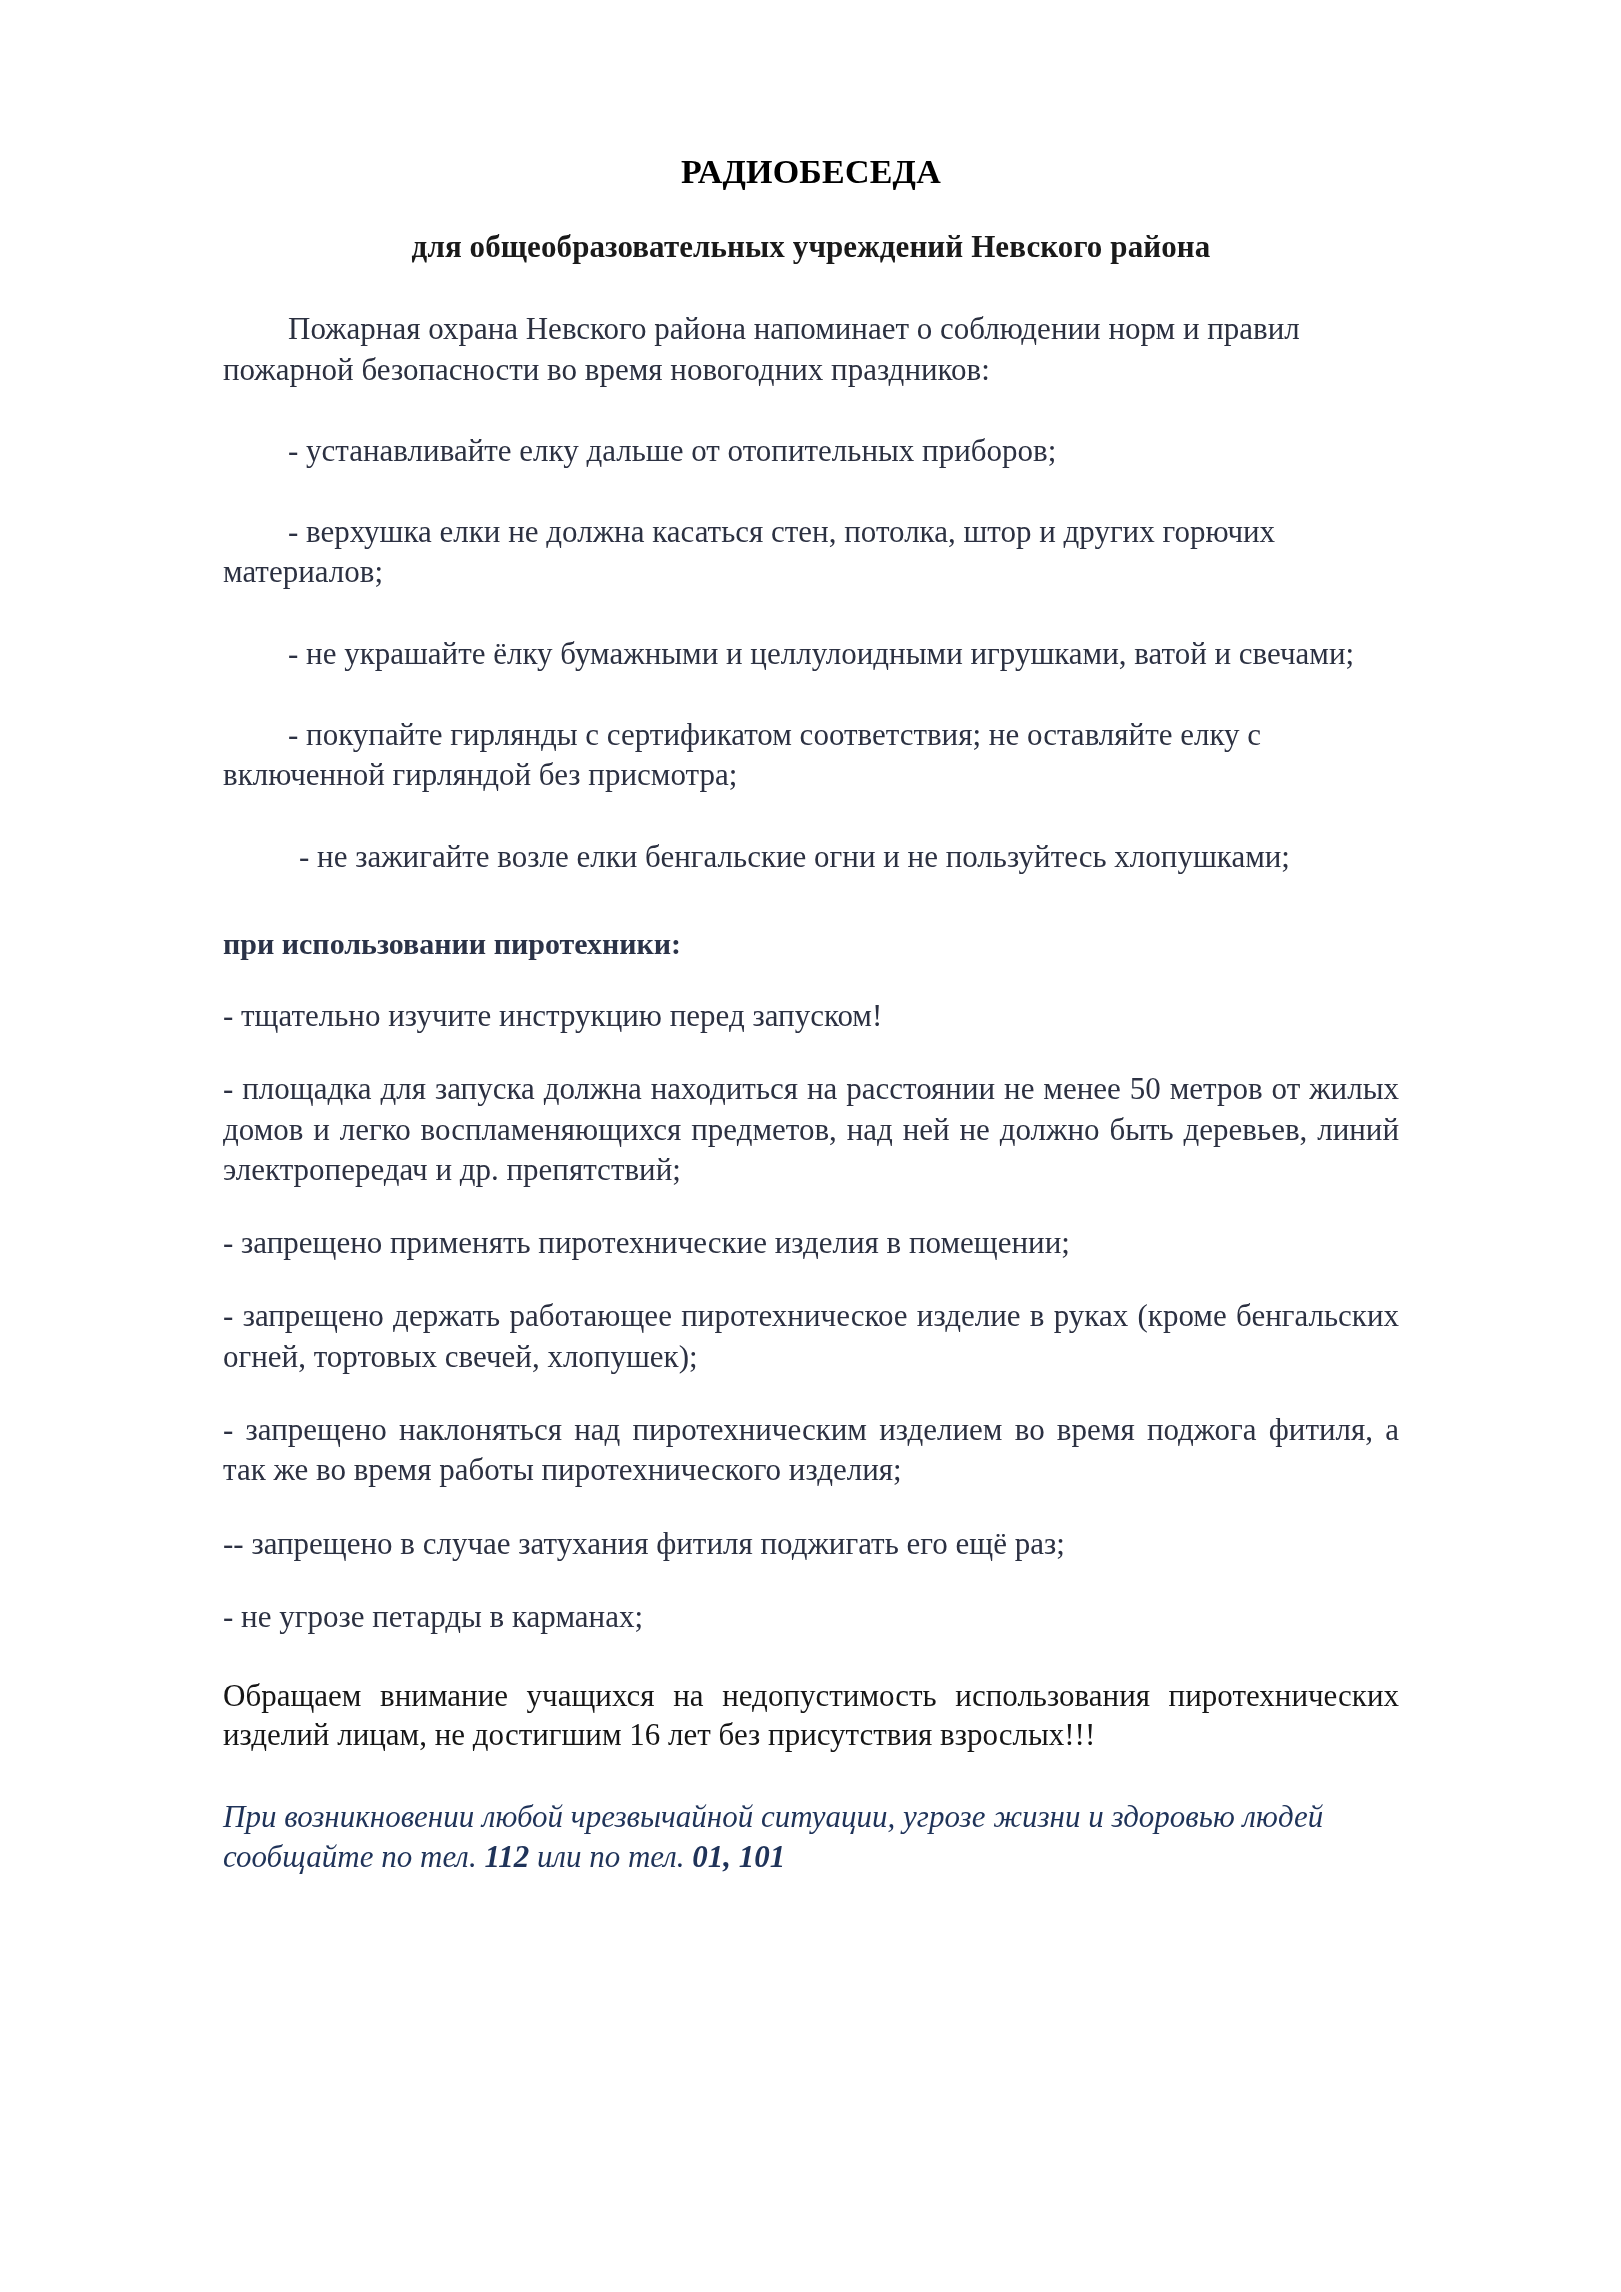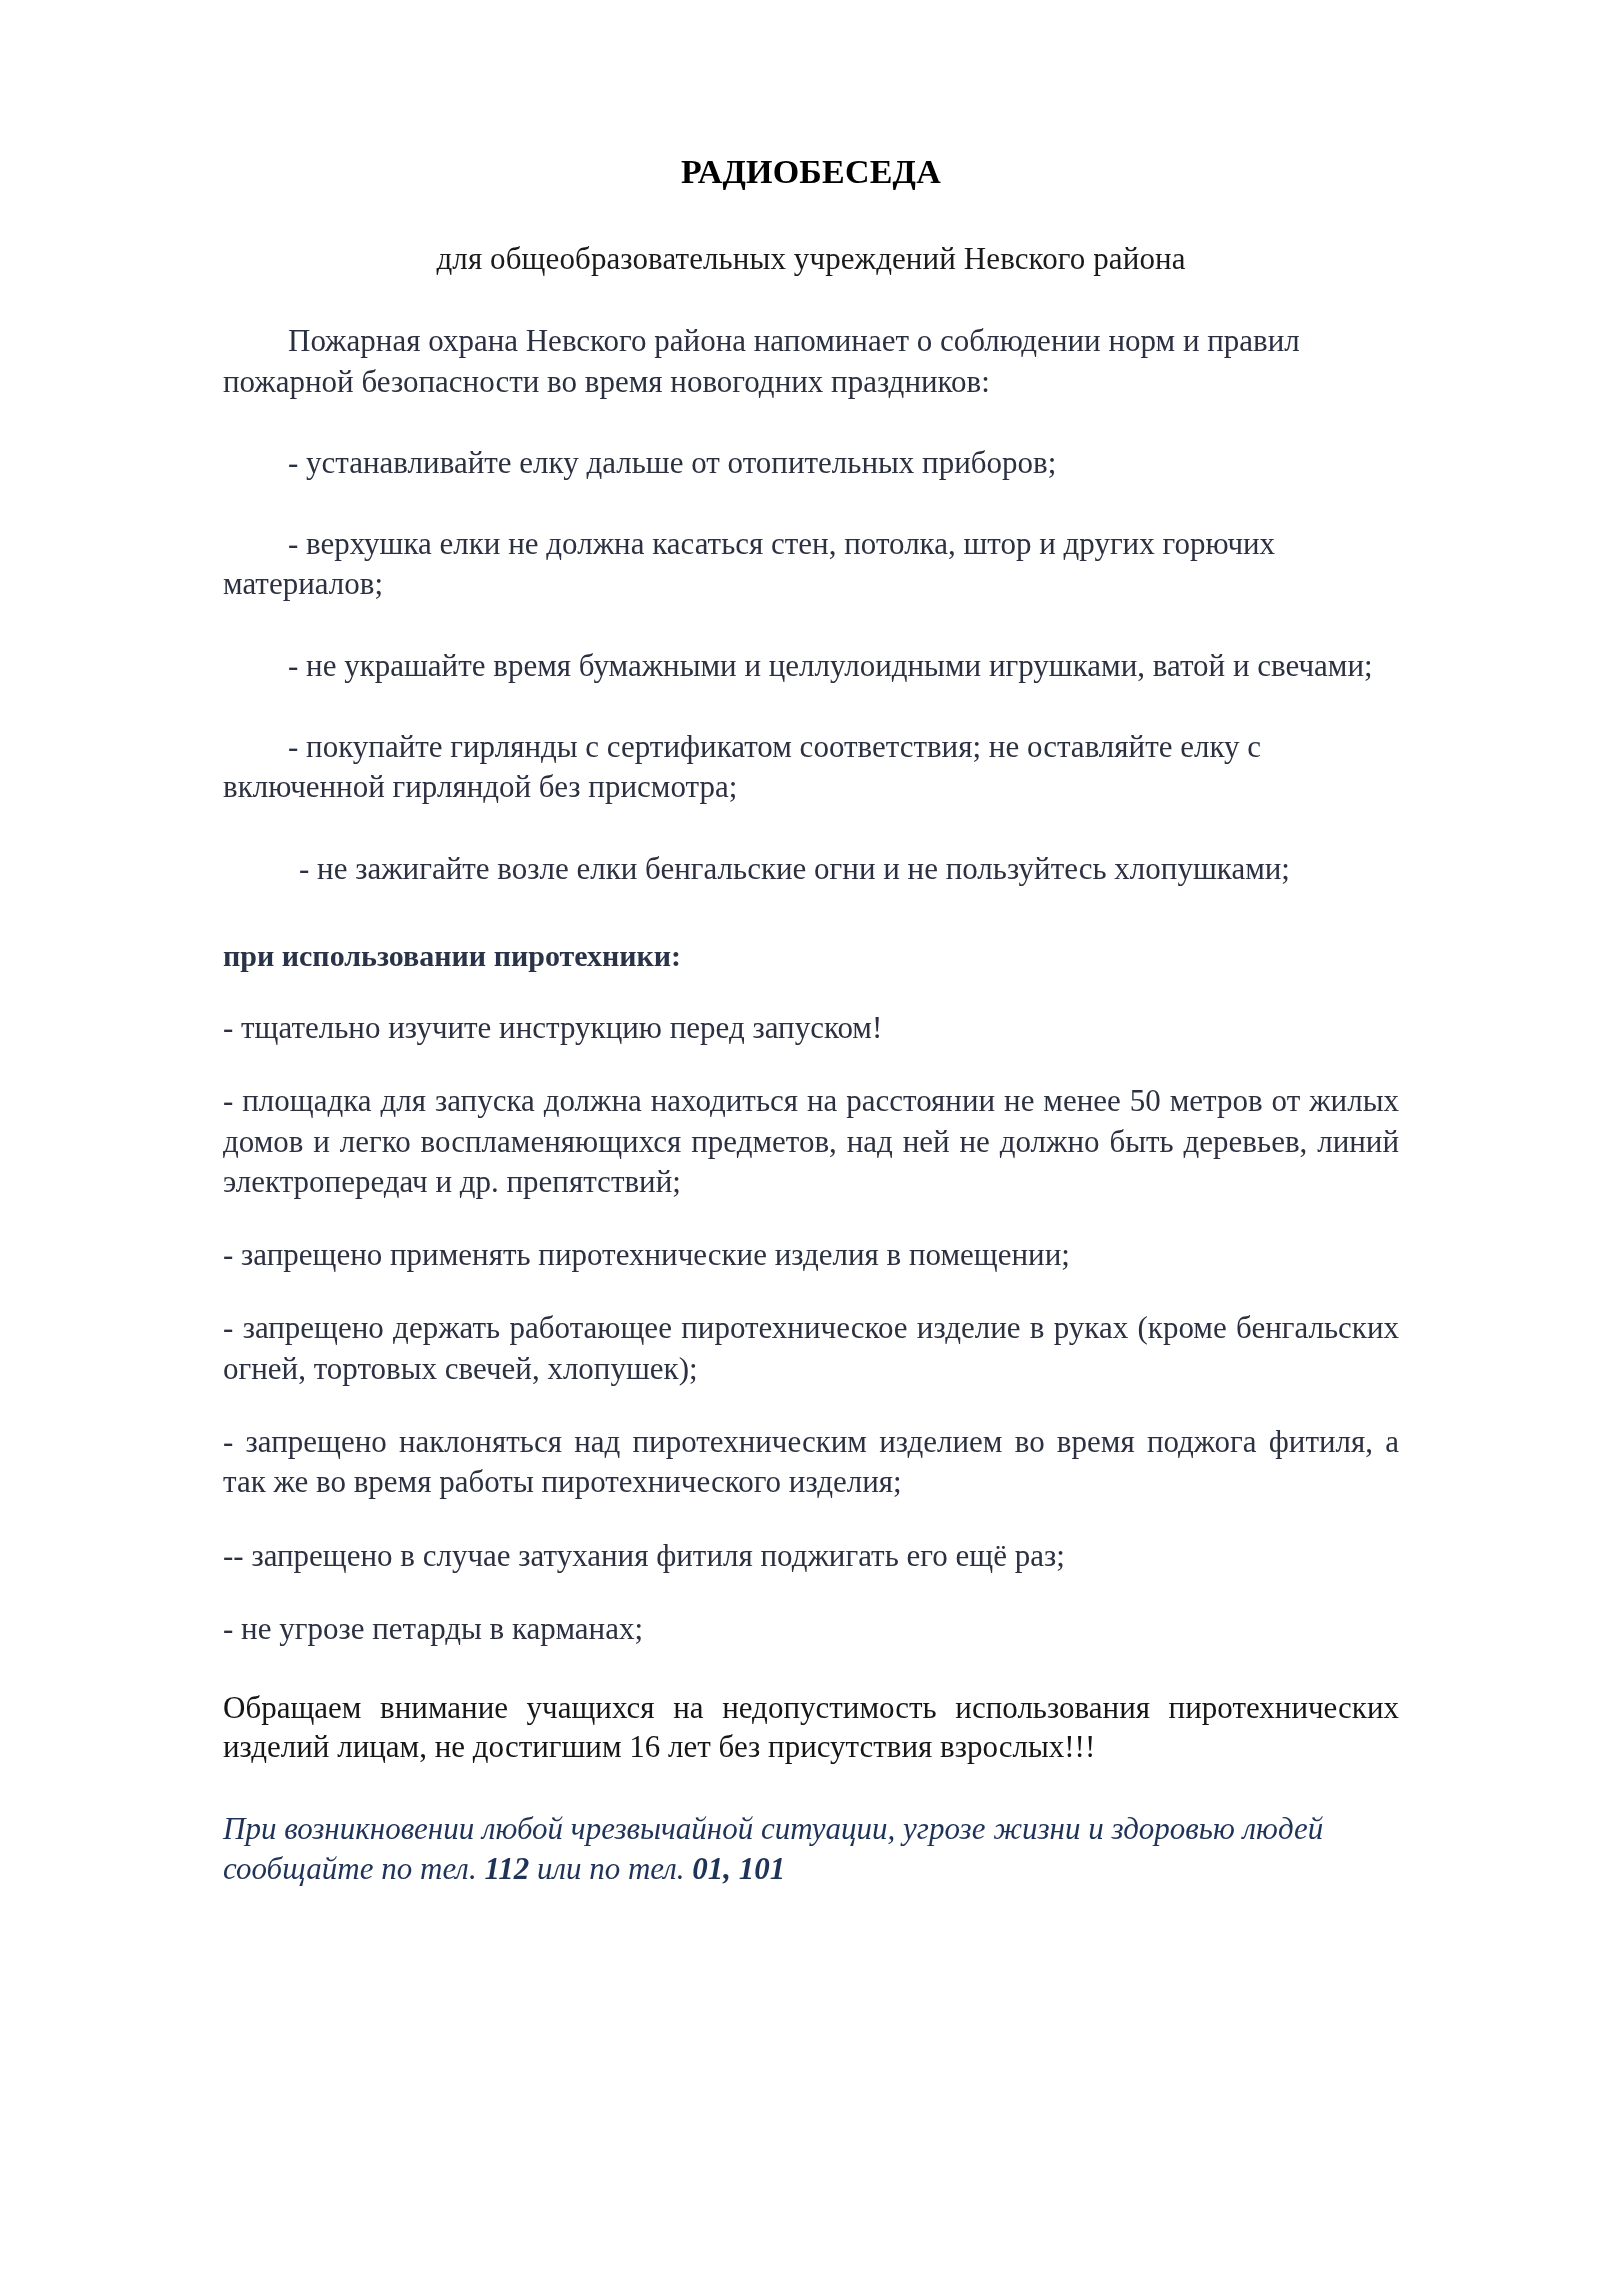--- a/index.html
+++ b/index.html
@@ -31,25 +31,25 @@
     font-weight: bold;
     font-size: 34px;
     line-height: 1.15;
     color: #000000;
     margin: 0;
     padding-top: 152px;
     letter-spacing: 0.2px;
   }
   .doc-subtitle {
     text-align: center;
-    font-weight: normal;
+    font-weight: bold;
     font-size: 31px;
     line-height: 1.2;
     color: #1a1a1a;
-    margin: 12px;
+    margin: 0;
     padding-top: 37px;
     letter-spacing: 0.1px;
   }
   p.body-par {
     font-size: 31px;
     line-height: 1.30;
     color: #2c3142;
     margin: 0;
     text-align: left;
   }
@@ -109,21 +109,21 @@
     <h1 class="doc-title">РАДИОБЕСЕДА</h1>
 
     <h2 class="doc-subtitle">для общеобразовательных учреждений Невского района</h2>
 
     <p class="body-par intro">Пожарная охрана Невского района напоминает о соблюдении норм и правил пожарной безопасности во время новогодних праздников:</p>
 
     <p class="body-par bullet-indent">- устанавливайте елку дальше от отопительных приборов;</p>
 
     <p class="body-par bullet-indent">- верхушка елки не должна касаться стен, потолка, штор и других горючих материалов;</p>
 
-    <p class="body-par bullet-indent">- не украшайте время бумажными и целлулоидными игрушками, ватой и свечами;</p>
+    <p class="body-par bullet-indent">- не украшайте ёлку бумажными и целлулоидными игрушками, ватой и свечами;</p>
 
     <p class="body-par bullet-indent">- покупайте гирлянды с сертификатом соответствия;  не оставляйте елку с включенной гирляндой без присмотра;</p>
 
     <p class="body-par bullet-indent-wide"> - не зажигайте возле елки бенгальские огни и не пользуйтесь хлопушками;</p>
 
     <p class="body-par section-head">при использовании пиротехники:</p>
 
     <p class="body-par flush">- тщательно изучите инструкцию перед запуском!</p>
 
     <p class="body-par flush-justify">- площадка для запуска должна находиться на расстоянии не менее 50 метров от жилых домов и легко воспламеняющихся предметов, над ней не должно быть деревьев, линий электропередач и др. препятствий;</p>

